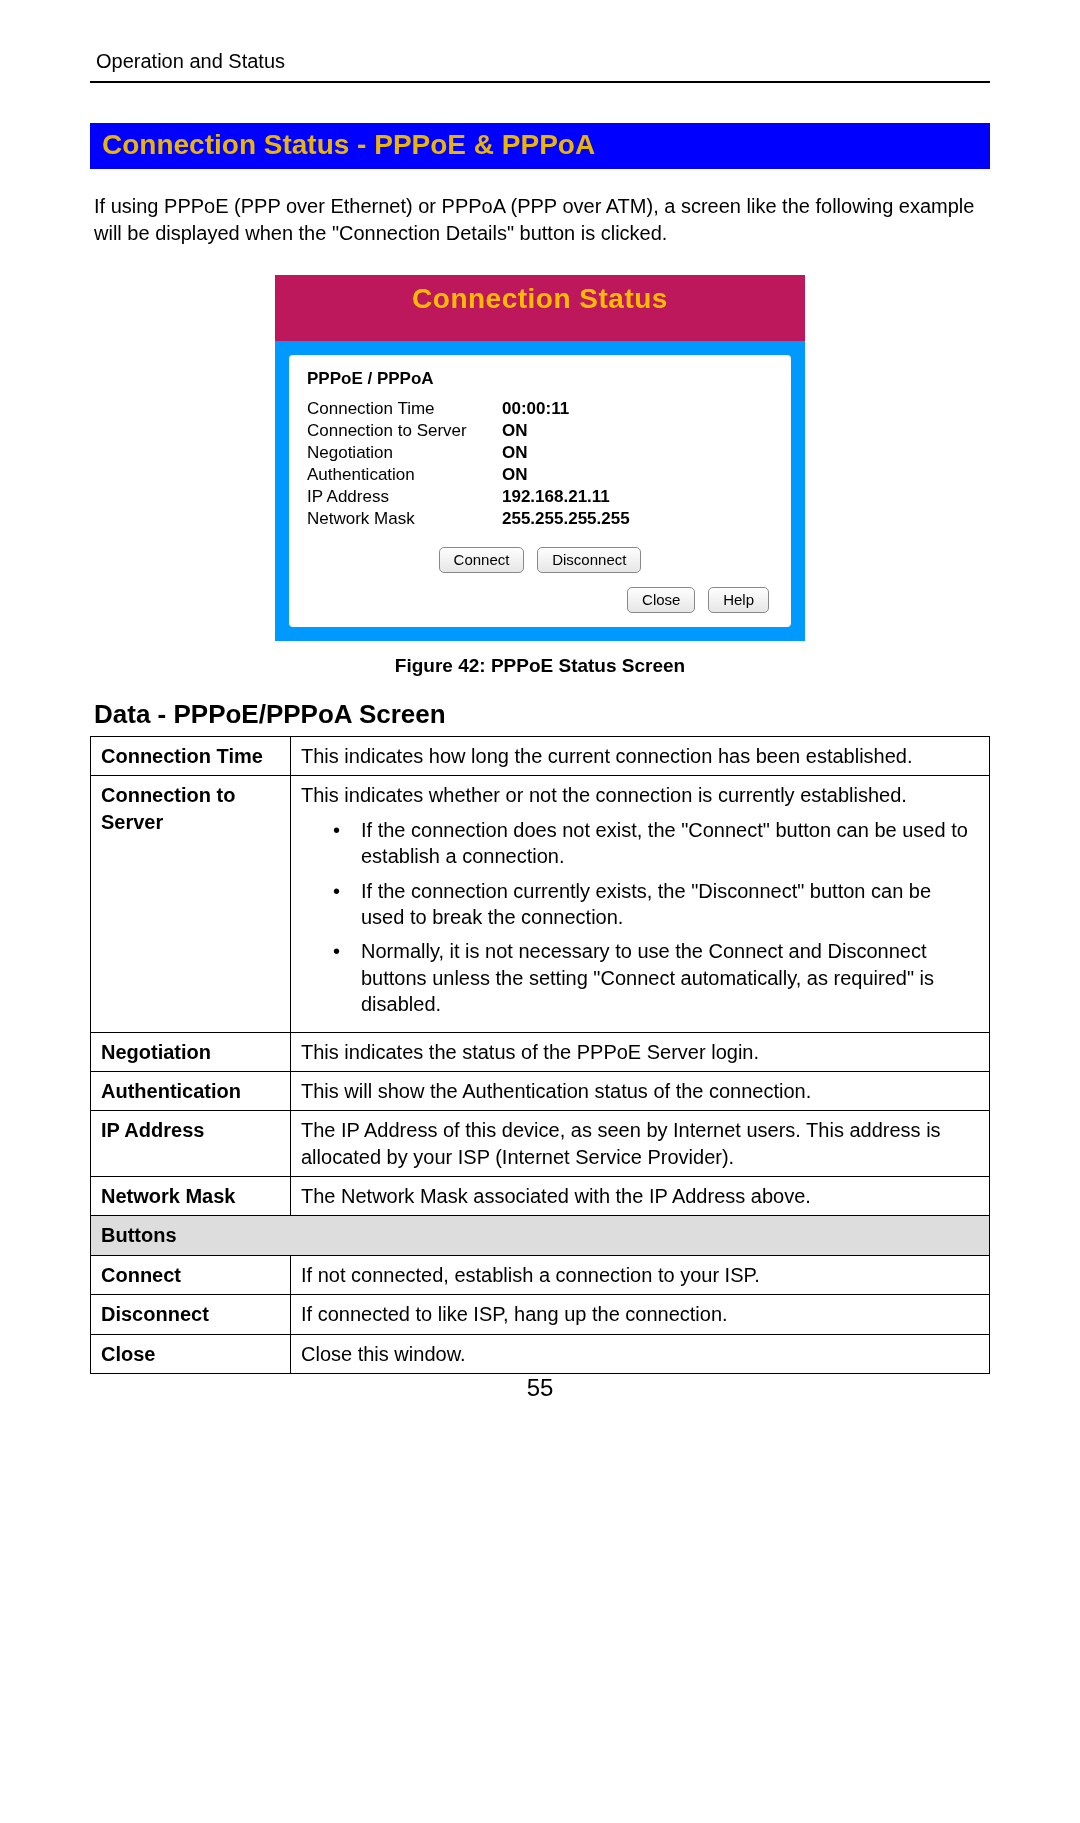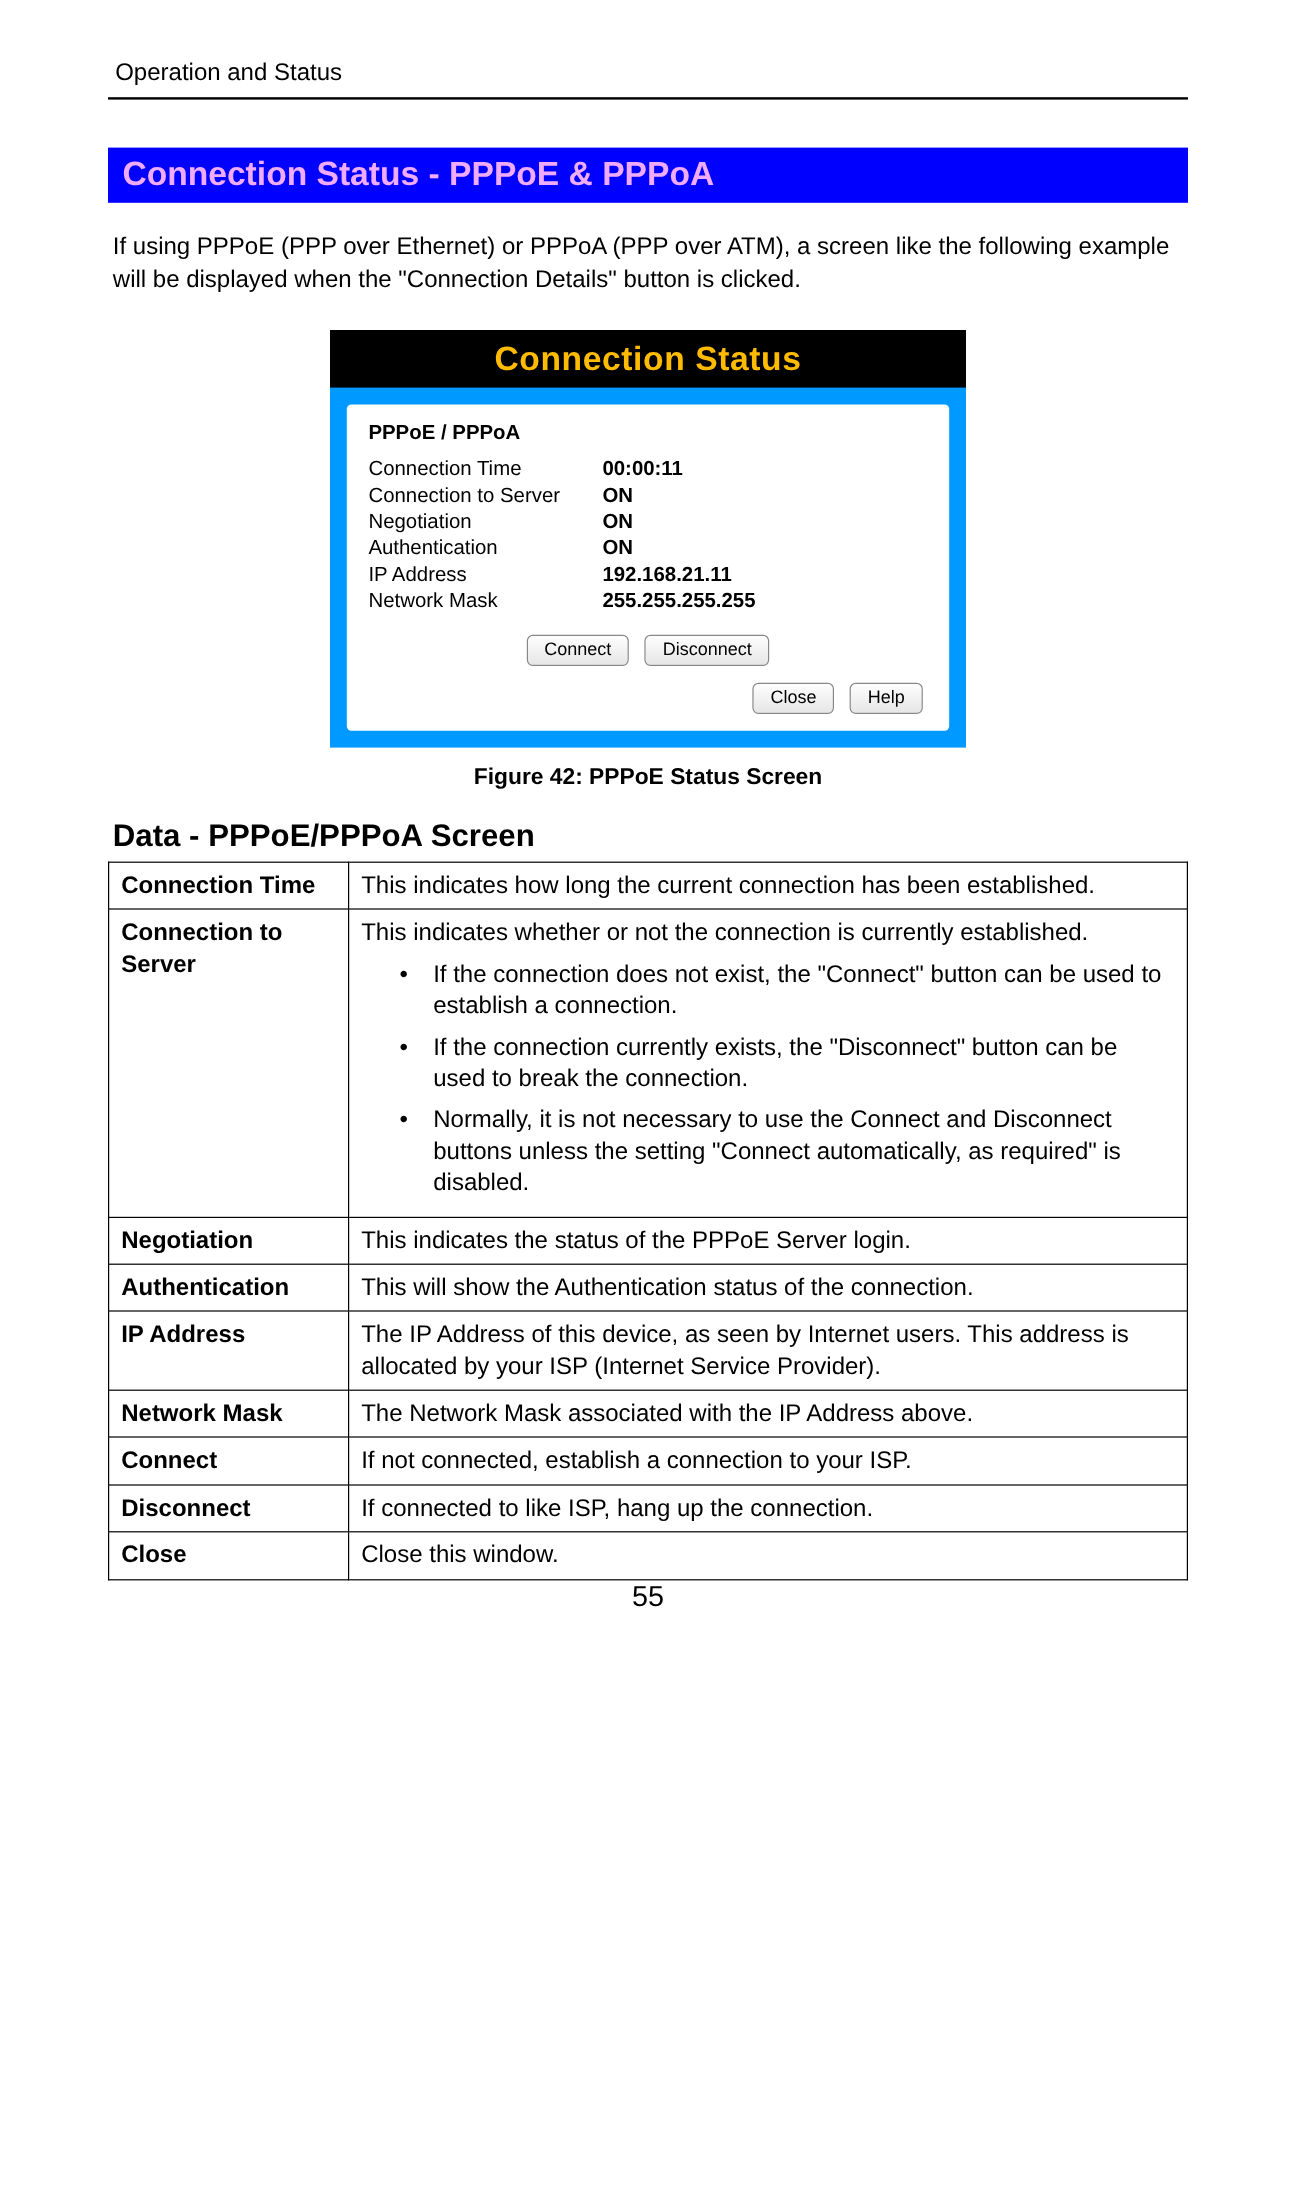--- a/index.html
+++ b/index.html
@@ -20,21 +20,21 @@
     margin-bottom: 8px;
     padding-left: 6px;
   }
   .chapter-rule {
     border: none;
     border-top: 2px solid #000;
     margin: 0 0 40px 0;
   }
   .section-title {
     background: #0000ff;
-    color: #f0abfc;
+    color: #eab308;
     font-weight: bold;
     font-size: 28px;
     padding: 6px 12px 8px 12px;
     margin-bottom: 24px;
     font-style: italic;
   }
   .section-title span { font-style: normal; }
   .intro {
     font-size: 20px;
     line-height: 1.35;
@@ -45,26 +45,26 @@
     margin-bottom: 12px;
   }
   .status-frame {
     display: inline-block;
     width: 530px;
     background: #0099ff;
     padding: 0 0 14px 0;
     text-align: left;
   }
   .status-title {
-    background: #000000;
+    background: #be185d;
     color: #ffbb00;
     font-weight: bold;
     font-size: 28px;
     text-align: center;
-    padding: 8px 0 8px 0;
+    padding: 8px 0 26px 0;
     letter-spacing: 0.5px;
   }
   .status-panel {
     background: #fff;
     margin: 14px 14px 0 14px;
     border-radius: 4px;
     padding: 14px 18px 14px 18px;
     font-family: Verdana, Arial, sans-serif;
     font-size: 17px;
   }
@@ -230,20 +230,23 @@
           <td>This will show the Authentication status of the connection.</td>
         </tr>
         <tr>
           <td class="label">IP Address</td>
           <td>The IP Address of this device, as seen by Internet users. This address is allocated by your ISP (Internet Service Provider).</td>
         </tr>
         <tr>
           <td class="label">Network Mask</td>
           <td>The Network Mask associated with the IP Address above.</td>
         </tr>
+        <tr class="section">
+          <td colspan="2">Buttons</td>
+        </tr>
         <tr>
           <td class="label">Connect</td>
           <td>If not connected, establish a connection to your ISP.</td>
         </tr>
         <tr>
           <td class="label">Disconnect</td>
           <td>If connected to like ISP, hang up the connection.</td>
         </tr>
         <tr>
           <td class="label">Close</td>

